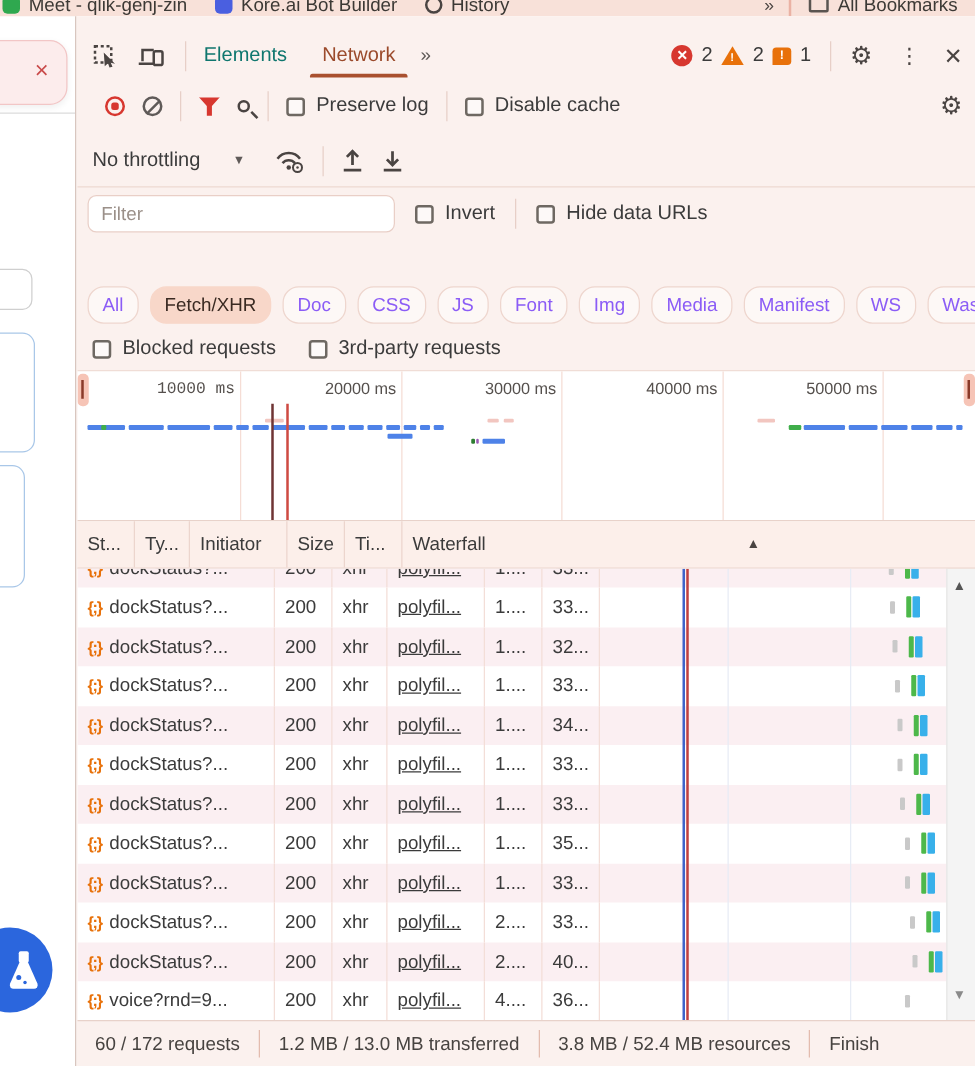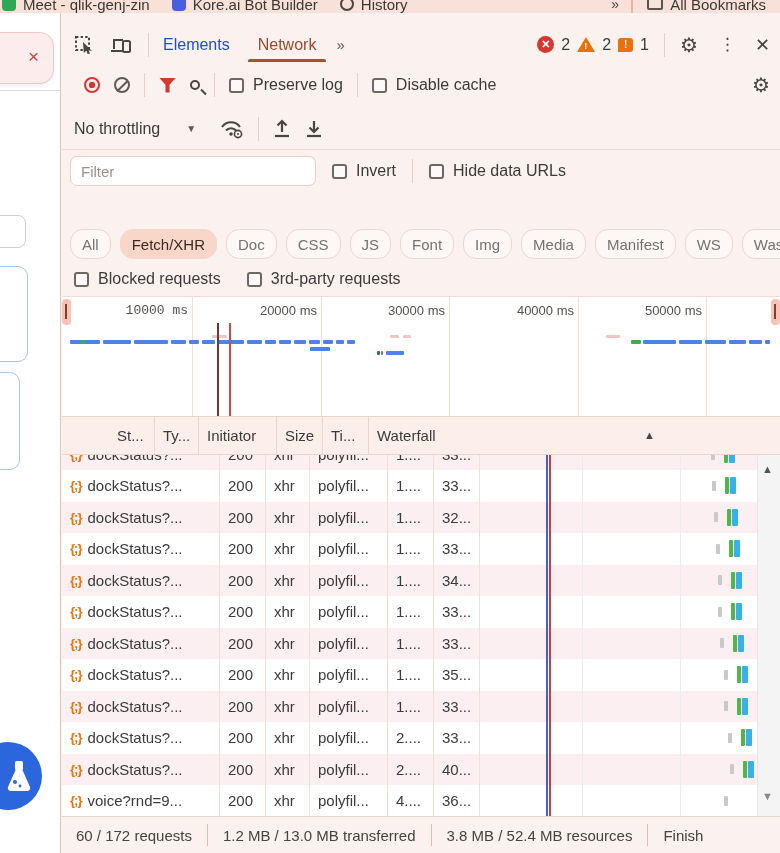--- a/index.html
+++ b/index.html
@@ -30,21 +30,21 @@
   .fab svg { position:absolute; left:30px; top:18px; }
 
   
   .dt-bg { position:absolute; left:61px; top:13px; width:719px; height:840px; background:#fbf1ee; }
   .dt-edge { position:absolute; left:60px; top:13px; width:1px; height:840px; background:#d8c6bf; }
   .vsep { width:1px; height:24px; background:#e7cfc7; flex:none; }
 
   
   .tabbar { position:absolute; left:62px; top:27px; width:718px; height:35px; display:flex; align-items:center; gap:0; }
   .tabbar .grp-l { display:flex; align-items:center; gap:16px; padding-left:12px; }
-  .tab { font-size:16px; color:#1d4ed8; padding:0 14px; height:35px; display:flex; align-items:center; position:relative; }
+  .tab { font-size:16px; color:#0f766e; padding:0 14px; height:35px; display:flex; align-items:center; position:relative; }
   .tab.active { color:#9b4a2b; }
   .tab.active::after { content:""; position:absolute; left:4px; right:4px; bottom:0; height:3px; background:#a9502f; border-radius:2px 2px 0 0; }
   .chev2 { color:#5f5a58; font-size:15px; letter-spacing:-2px; padding:0 6px; }
   .badges { margin-left:auto; display:flex; align-items:center; gap:7px; font-size:16px; color:#3b3b3b; }
   .err-ic { width:17px; height:17px; border-radius:50%; background:#d7372f; color:#fff; font-size:11px; font-weight:bold; display:flex; align-items:center; justify-content:center; }
   .warn-ic { width:0; height:0; border-left:9px solid transparent; border-right:9px solid transparent; border-bottom:15px solid #e8710a; position:relative; }
   .warn-ic span { position:absolute; left:-2px; top:4px; color:#fff; font-size:9px; font-weight:bold; }
   .iss-ic { width:15px; height:14px; background:#e8710a; border-radius:3px 3px 3px 0; color:#fff; font-size:10px; font-weight:bold; display:flex; align-items:center; justify-content:center; }
   .tb-ic { color:#4a4442; font-size:20px; line-height:1; padding:0 8px; }
   .kebab { font-size:17px; padding:0 6px; color:#4a4442; }
@@ -65,21 +65,21 @@
   .gear-right { margin-left:auto; padding-right:10px; }
   .throt { display:flex; align-items:center; gap:26px; font-size:16px; color:#3b3b3b; }
   .caret { font-size:10px; color:#5f5a58; }
 
   
   .frow { position:absolute; left:62px; top:150px; width:718px; height:42px; display:flex; align-items:center; gap:16px; padding-left:8px; }
   .filter-input { width:246px; height:30px; border:1px solid #e9cfc7; border-radius:7px; background:#fff; font-size:15px; padding:0 10px; color:#3b3b3b; font-family:"Liberation Sans",sans-serif; }
   .filter-input::placeholder { color:#9b9089; }
   .erow { position:absolute; left:62px; top:192px; width:718px; height:34px; display:flex; align-items:center; padding-left:12px; }
   .pills { position:absolute; left:62px; top:226px; width:718px; height:36px; display:flex; align-items:center; gap:9px; padding-left:8px; overflow:hidden; white-space:nowrap; }
-  .pill { height:30px; display:flex; align-items:center; padding:0 11px; border:1px solid #eed6ce; border-radius:13px; background:#fdf8f6; font-size:15px; color:#737373; flex:none; }
+  .pill { height:30px; display:flex; align-items:center; padding:0 11px; border:1px solid #eed6ce; border-radius:13px; background:#fdf8f6; font-size:15px; color:#8b5cf6; flex:none; }
   .pill.sel { background:#f8d7c9; border-color:#f8d7c9; color:#3a2a22; }
   .mfrow { position:absolute; left:62px; top:262px; width:718px; height:34px; display:flex; align-items:center; gap:26px; padding-left:12px; }
 
   
   .ov { position:absolute; left:62px; top:296px; width:718px; height:121px; background:#fff; border-top:1px solid #f0ddd6; border-bottom:1px solid #e8d2ca; overflow:hidden; }
   .ov .gline { position:absolute; top:0; width:1px; height:121px; background:#f5ddd5; }
   .ov .tick { position:absolute; top:6px; width:86px; text-align:right; font-size:13px; color:#55504d; }
   .ov .seg { position:absolute; border-radius:1px; }
   .ov .lline { position:absolute; top:26px; width:2px; height:95px; }
   .ov .handle { position:absolute; top:2px; width:9px; height:26px; background:#f6c4b6; border-radius:4px; }
@@ -94,21 +94,21 @@
   
   .rows { position:absolute; left:62px; top:455px; width:695px; height:361px; background:#fff; overflow:hidden; }
   .wf-overlay { position:absolute; top:0; height:361px; width:1px; }
   .row { display:flex; height:31.5px; align-items:center; font-size:15px; color:#3b3b3b; position:relative; }
   .row.alt { background:#fbeff2; }
   .row.clip { height:15px; overflow:hidden; }
   .row.clip .inner-shift { margin-top:-16px; }
   .cell { height:100%; display:flex; align-items:center; padding-left:8px; border-right:1px solid #f3ded8; overflow:hidden; white-space:nowrap; flex:none; }
   .cell.wf { border-right:none; position:relative; }
   .braces { color:#e8710a; font-weight:bold; font-size:13px; letter-spacing:-1px; margin-right:6px; flex:none; }
-  .init-link { }
+  .init-link { text-decoration:underline; }
   .bar { position:absolute; border-radius:1px; }
 
   
   .sbar { position:absolute; left:757px; top:455px; width:23px; height:361px; background:#f4f4f4; border-left:1px solid #e6e6e6; }
   .sbar .up { position:absolute; left:4px; top:8px; font-size:11px; color:#555; }
   .sbar .dn { position:absolute; left:4px; bottom:14px; font-size:11px; color:#8a8a8a; }
 
   
   .status { position:absolute; left:62px; top:816px; width:718px; height:37px; background:#fbf1ee; border-top:1px solid #e8d2ca; display:flex; align-items:center; font-size:15px; color:#474340; padding-left:14px; white-space:nowrap; overflow:hidden; }
   .status .ssep { width:1px; height:22px; background:#e3bcae; margin:0 15px; flex:none; }
@@ -324,21 +324,21 @@
       <div class="lline" style="left: 167px; background: rgb(206, 74, 66);"></div>
       <div class="handle" style="left: 0px;">
         <i></i>
       </div>
       <div class="handle" style="left: 709px;">
         <i></i>
       </div>
     </div>
 
   <div class="ghead" id="gridHead">
-      <div class="hc" style="width: 46px; margin-left: 47px;">St...</div>
+      <div class="hc" style="width: 46px;">St...</div>
       <div class="hc" style="width: 44px;">Ty...</div>
       <div class="hc" style="width: 78px;">Initiator</div>
       <div class="hc" style="width: 46px;">Size</div>
       <div class="hc" style="width: 46px;">Ti...</div>
       <div class="hc" style="width: 300px;">Waterfall<span class="sortarrow">▲</span></div>
     </div>
 
   <div class="rows" id="rowsBox">
       <div class="row alt clip">
         <div class="inner-shift" style="display: flex; height: 31.5px; align-items: center; width: 100%;">

